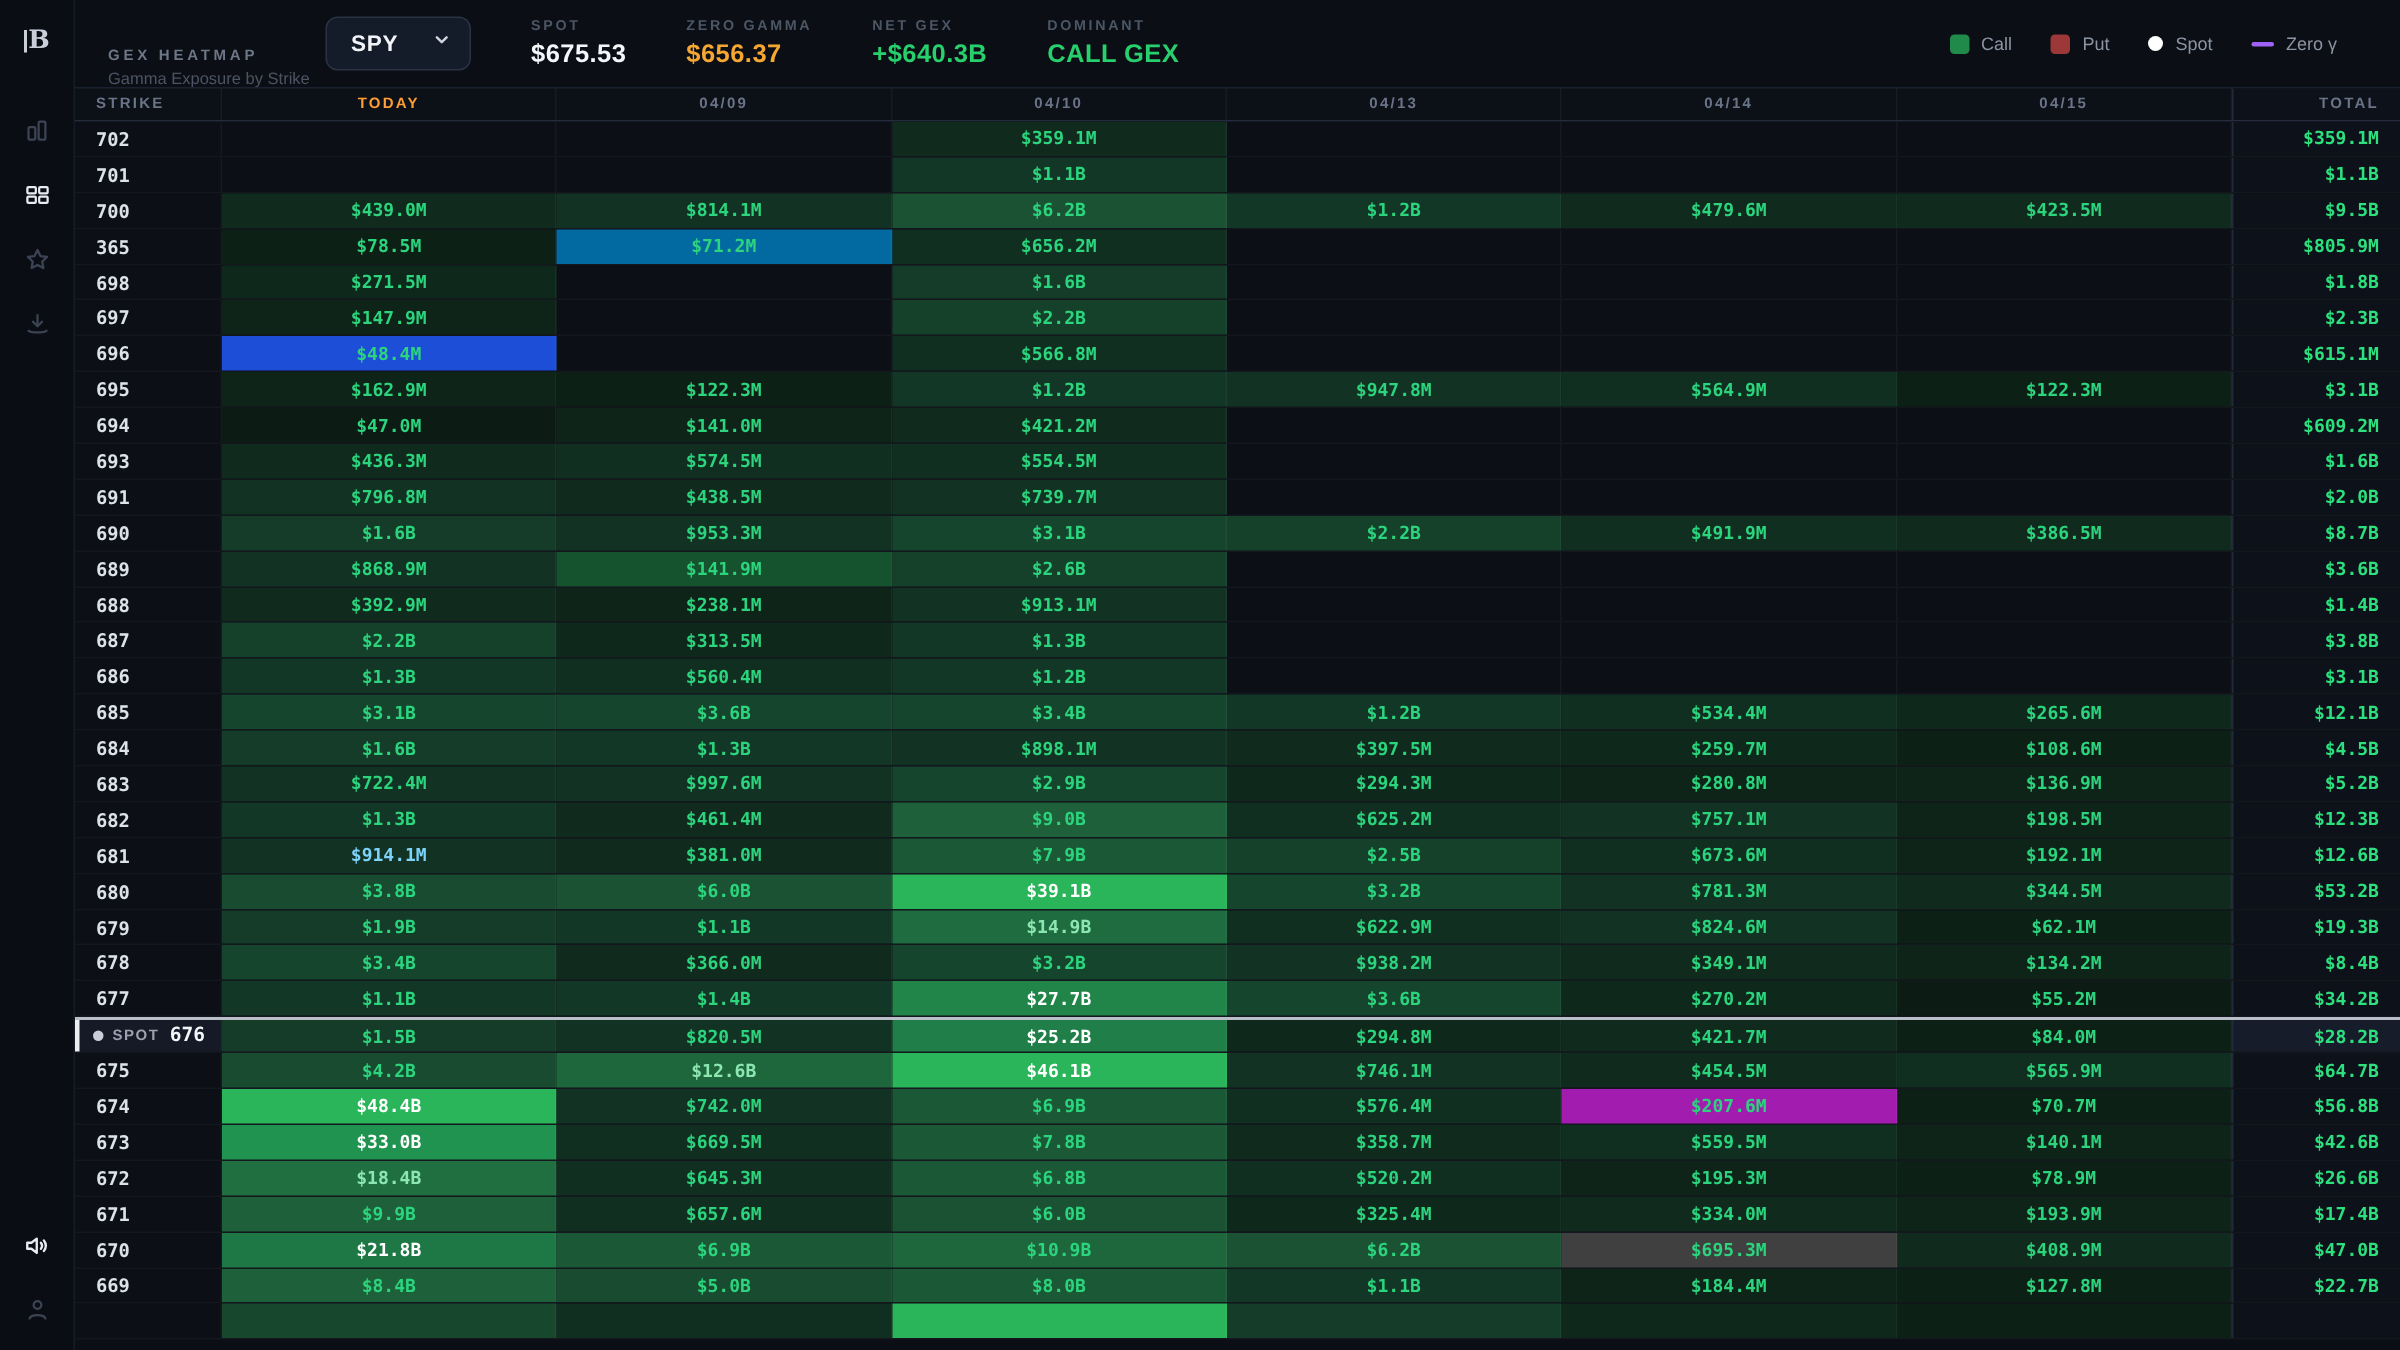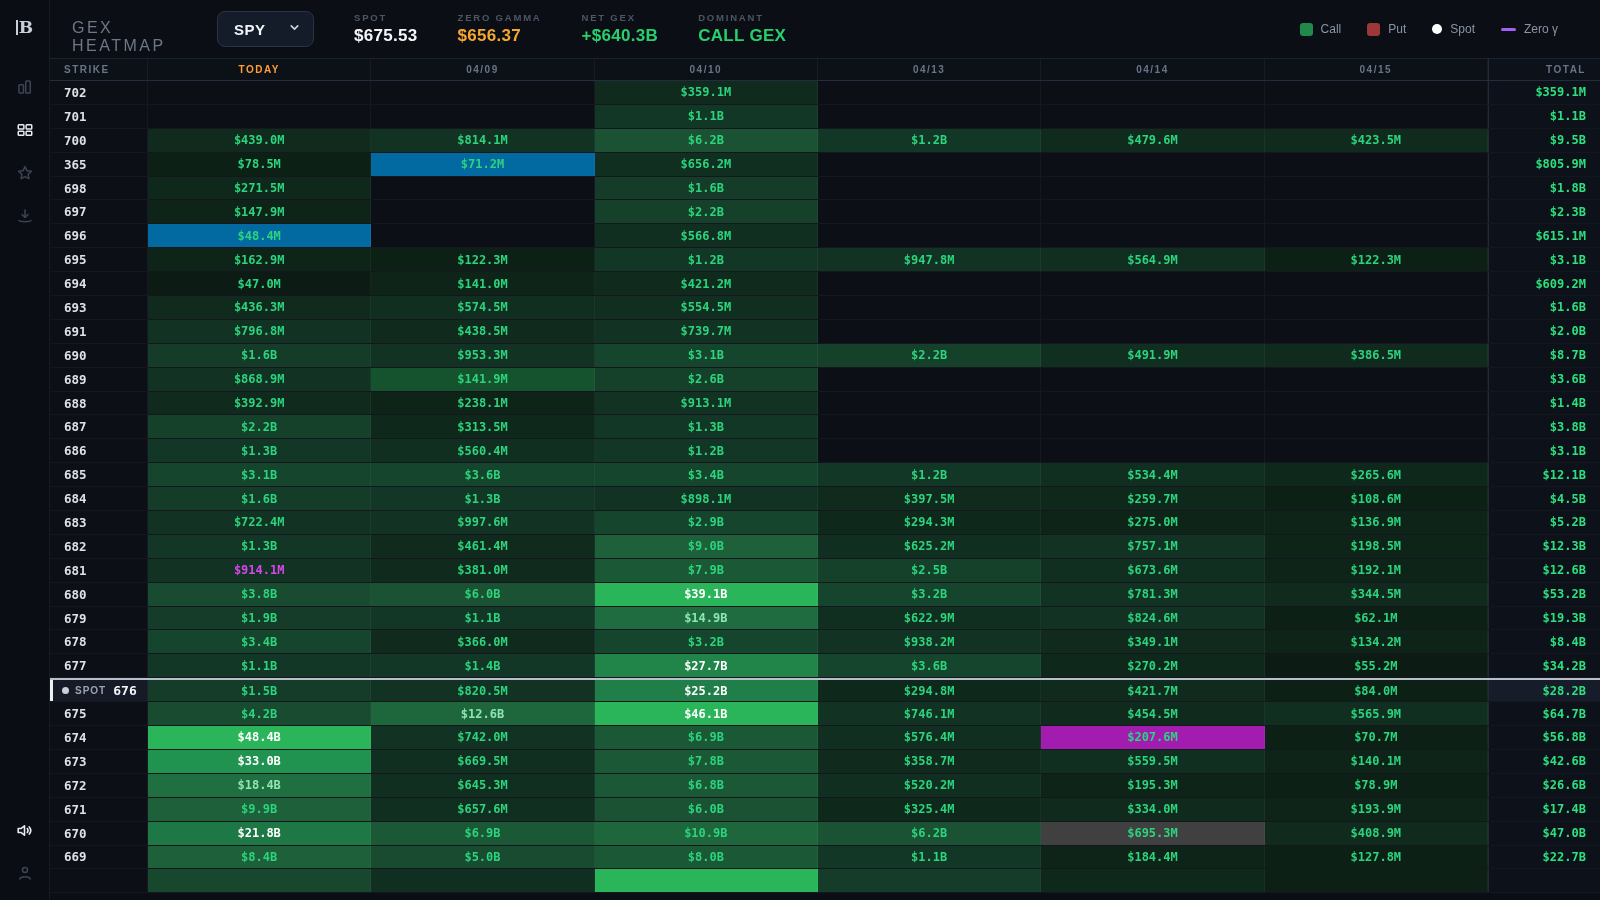--- a/index.html
+++ b/index.html
@@ -22,21 +22,21 @@
   .side-bottom .side-icon { margin-top:0; }
   .side-bottom .side-icon + .side-icon { margin-top:17px; }
   .side-icon svg { display:block; }
 
   
   .main { flex:1; display:flex; flex-direction:column; min-width:0; }
 
   
   .topbar { height:58px; display:flex; align-items:center; padding-left:22px; flex-shrink:0; }
   .title-block { width:135px; }
-  .page-title { font-size:16px; font-weight:normal; letter-spacing:2.5px; color:#6e7787;margin-top:32px; }
+  .page-title { font-size:10px; font-weight:bold; letter-spacing:2.5px; color:#6e7787;margin-top:32px; }
   .page-subtitle { font-size:11px; color:#4c5463; margin-top:4px; }
   .ticker-select { margin-left:10px; width:97px; height:36px; background:#151c29;
     border:1px solid #2a3243; border-radius:8px; display:flex; align-items:center;
     padding:0 12px 0 16px; cursor:pointer; justify-content:space-between; }
   .ticker-select .tkr { color:#f2f4f8; font-size:15px; font-weight:bold; letter-spacing:.5px; }
   .ticker-select svg { color:#cfd4dd; }
   .stats { display:flex; margin-left:40px; }
   .stat { margin-right:40px; }
   .stat-label { font-size:9.5px; letter-spacing:1.8px; color:#4c5665; font-weight:bold; }
   .stat-value { margin-top:3px; font-size:17px; font-weight:bold; color:#f4f6fa; letter-spacing:.3px; }
@@ -257,21 +257,21 @@
             <div class="cell gex" style="background: rgb(14, 36, 25); color: rgb(43, 212, 125);">$147.9M</div>
             <div class="cell gex" style="color: rgb(43, 212, 125);"></div>
             <div class="cell gex" style="background: rgb(21, 64, 42); color: rgb(43, 212, 125);">$2.2B</div>
             <div class="cell gex" style="color: rgb(43, 212, 125);"></div>
             <div class="cell gex" style="color: rgb(43, 212, 125);"></div>
             <div class="cell gex" style="color: rgb(43, 212, 125);"></div>
             <div class="cell total">$2.3B</div>
           </div>
           <div class="row">
             <div class="cell strike">696</div>
-            <div class="cell gex" style="background: #0369a1; color: rgb(43, 212, 125);">$48.4M</div>
+            <div class="cell gex" style="background: #1d4ed8; color: rgb(43, 212, 125);">$48.4M</div>
             <div class="cell gex" style="color: rgb(43, 212, 125);"></div>
             <div class="cell gex" style="background: rgb(17, 47, 32); color: rgb(43, 212, 125);">$566.8M</div>
             <div class="cell gex" style="color: rgb(43, 212, 125);"></div>
             <div class="cell gex" style="color: rgb(43, 212, 125);"></div>
             <div class="cell gex" style="color: rgb(43, 212, 125);"></div>
             <div class="cell total">$615.1M</div>
           </div>
           <div class="row">
             <div class="cell strike">695</div>
             <div class="cell gex" style="background: rgb(14, 36, 25); color: rgb(43, 212, 125);">$162.9M</div>
@@ -381,37 +381,37 @@
             <div class="cell gex" style="background: rgb(15, 40, 28); color: rgb(43, 212, 125);">$259.7M</div>
             <div class="cell gex" style="background: rgb(13, 32, 22); color: rgb(43, 212, 125);">$108.6M</div>
             <div class="cell total">$4.5B</div>
           </div>
           <div class="row">
             <div class="cell strike">683</div>
             <div class="cell gex" style="background: rgb(18, 51, 35); color: rgb(43, 212, 125);">$722.4M</div>
             <div class="cell gex" style="background: rgb(18, 51, 35); color: rgb(43, 212, 125);">$997.6M</div>
             <div class="cell gex" style="background: rgb(22, 69, 45); color: rgb(43, 212, 125);">$2.9B</div>
             <div class="cell gex" style="background: rgb(15, 40, 28); color: rgb(43, 212, 125);">$294.3M</div>
-            <div class="cell gex" style="background: rgb(14, 36, 25); color: rgb(43, 212, 125);">$275.0M</div>
+            <div class="cell gex" style="background: rgb(14, 36, 25); color: rgb(43, 212, 125);">$280.8M</div>
             <div class="cell gex" style="background: rgb(14, 36, 25); color: rgb(43, 212, 125);">$136.9M</div>
             <div class="cell total">$5.2B</div>
           </div>
           <div class="row">
             <div class="cell strike">682</div>
             <div class="cell gex" style="background: rgb(19, 55, 38); color: rgb(43, 212, 125);">$1.3B</div>
             <div class="cell gex" style="background: rgb(16, 43, 30); color: rgb(43, 212, 125);">$461.4M</div>
             <div class="cell gex" style="background: rgb(29, 96, 57); color: rgb(43, 212, 125);">$9.0B</div>
             <div class="cell gex" style="background: rgb(17, 47, 32); color: rgb(43, 212, 125);">$625.2M</div>
             <div class="cell gex" style="background: rgb(18, 51, 35); color: rgb(43, 212, 125);">$757.1M</div>
             <div class="cell gex" style="background: rgb(14, 36, 25); color: rgb(43, 212, 125);">$198.5M</div>
             <div class="cell total">$12.3B</div>
           </div>
           <div class="row">
             <div class="cell strike">681</div>
-            <div class="cell gex" style="background: rgb(18, 51, 35); color: #d946ef;">$914.1M</div>
+            <div class="cell gex" style="background: rgb(18, 51, 35); color: #7dd3fc;">$914.1M</div>
             <div class="cell gex" style="background: rgb(16, 43, 30); color: rgb(43, 212, 125);">$381.0M</div>
             <div class="cell gex" style="background: rgb(27, 88, 54); color: rgb(43, 212, 125);">$7.9B</div>
             <div class="cell gex" style="background: rgb(21, 64, 42); color: rgb(43, 212, 125);">$2.5B</div>
             <div class="cell gex" style="background: rgb(17, 47, 32); color: rgb(43, 212, 125);">$673.6M</div>
             <div class="cell gex" style="background: rgb(14, 36, 25); color: rgb(43, 212, 125);">$192.1M</div>
             <div class="cell total">$12.6B</div>
           </div>
           <div class="row">
             <div class="cell strike">680</div>
             <div class="cell gex" style="background: rgb(24, 75, 48); color: rgb(43, 212, 125);">$3.8B</div>

